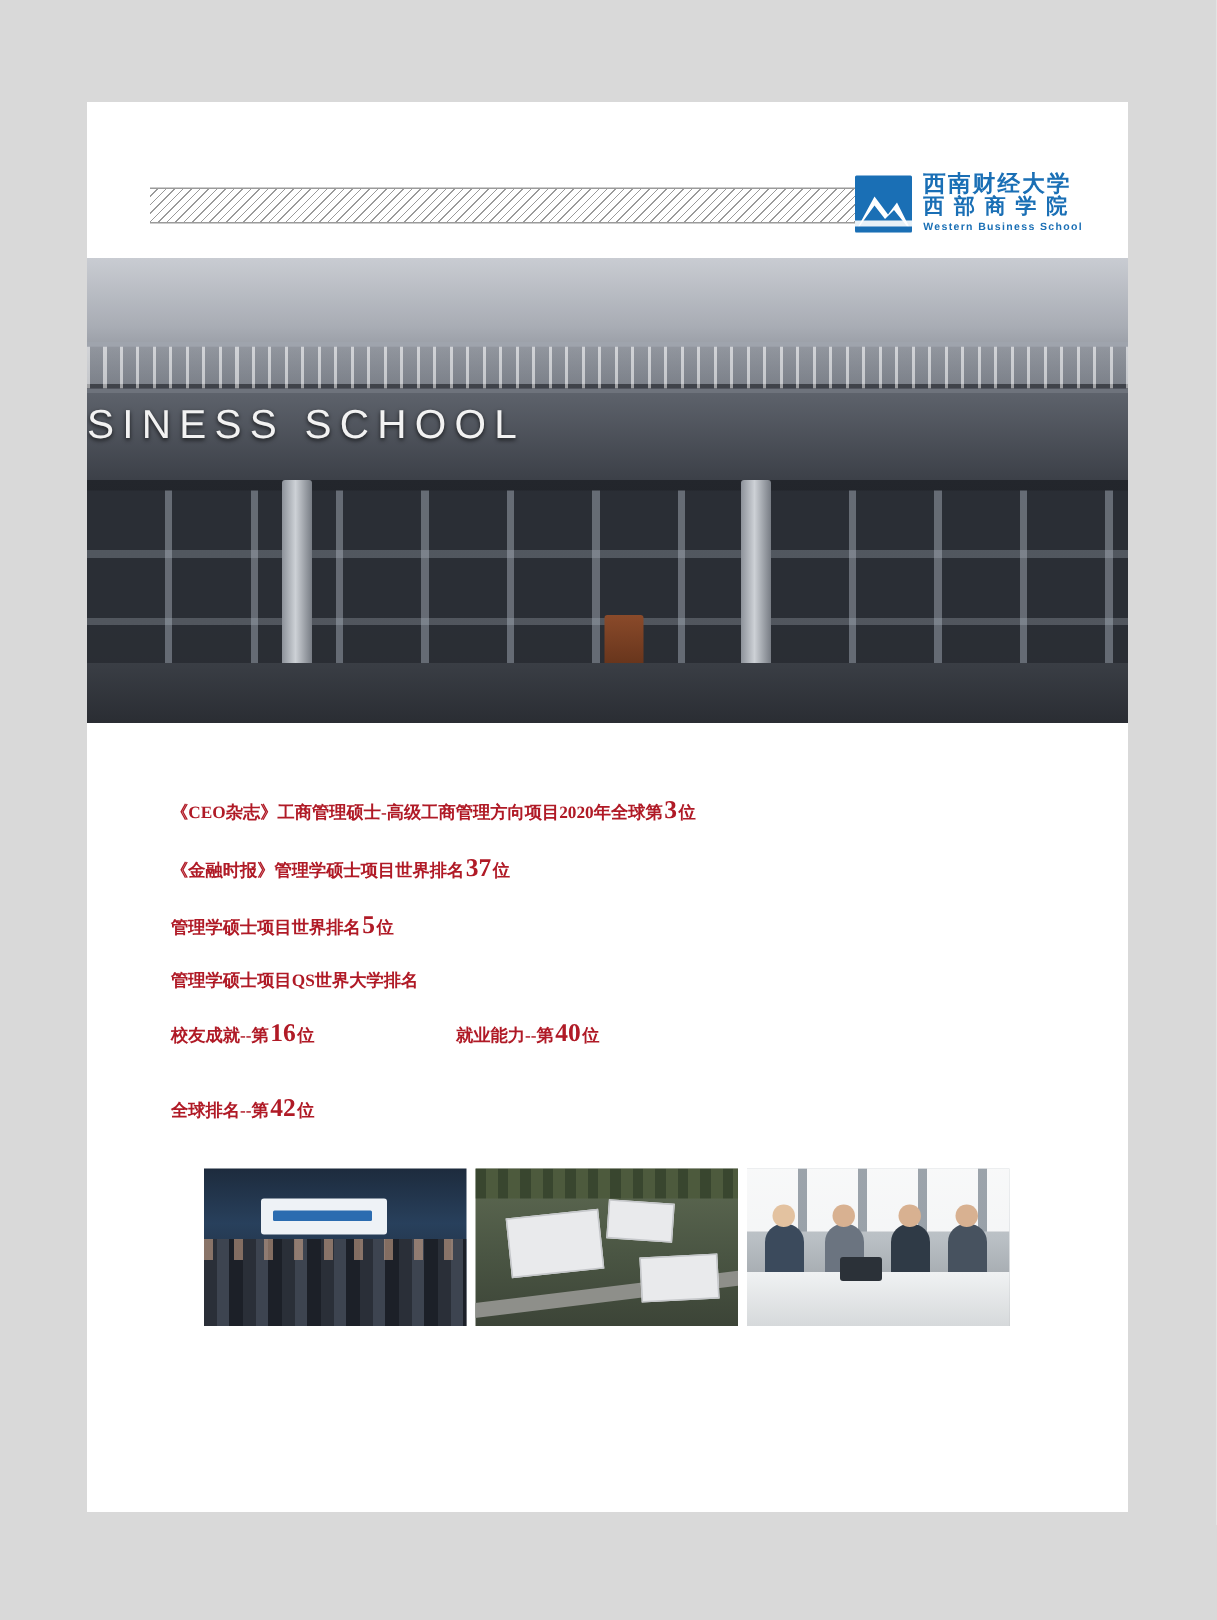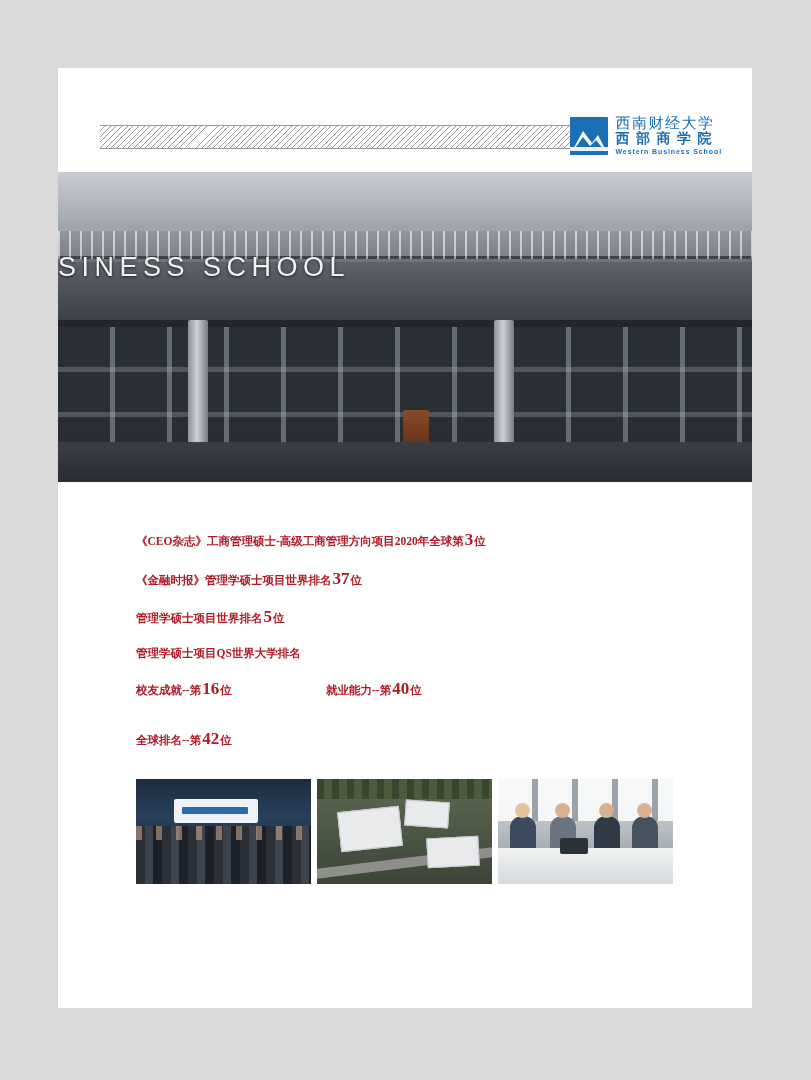--- a/index.html
+++ b/index.html
@@ -52,21 +52,21 @@
     position: absolute;
     bottom: 0; left: 0; right: 0;
     height: 100%;
   }
   .logo-text { line-height: 1; }
   .logo-cn {
     font-family: "Liberation Serif", serif;
     font-size: 15px;
     color: #1a6fb5;
     letter-spacing: 1.5px;
-    font-weight: normal;
+    font-weight: bold;
     display: block;
   }
   .logo-cn2 {
     font-family: "Liberation Serif", serif;
     font-size: 14px;
     color: #1a6fb5;
     letter-spacing: 1.5px;
     font-weight: bold;
     display: block;
     margin-top: 1px;
@@ -144,21 +144,21 @@
   .bench {
     position:absolute;
     height: 8px;
     background: #16181c;
     border-radius: 2px;
   }
   .bench.b1 { left: 190px; top: 272px; width: 100px; }
   .bench.b2 { left: 464px; top: 272px; width: 100px; }
   .hero-sign {
     position: absolute;
-    left: 0px; top: 80px;
+    left: 0px; top: 96px;
     font-family: "Liberation Sans", sans-serif;
     font-size: 27px;
     letter-spacing: 5.5px;
     color: #f2f2f2;
     font-weight: 500;
     text-shadow: 0 1px 3px rgba(0,0,0,.7);
   }
 
   
   .title-band {
@@ -185,21 +185,21 @@
     position: absolute;
     left: 118px; top: 42px;
     font-family: "Liberation Serif", serif;
     font-size: 12.5px;
     letter-spacing: 1.6px;
     color: #f4dede;
   }
 
   
   .rank-list {
-    padding: 48px 0 0 78px;
+    padding: 48px 0 0 56px;
   }
   .rank-line {
     font-family: "Liberation Serif", serif;
     font-size: 11.5px;
     font-weight: bold;
     color: #b01a26;
     margin-bottom: 18.5px;
     white-space: nowrap;
   }
   .rank-line .num {

